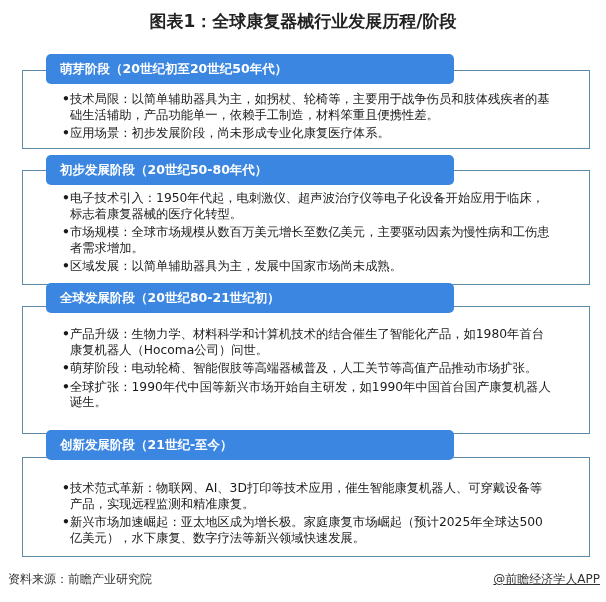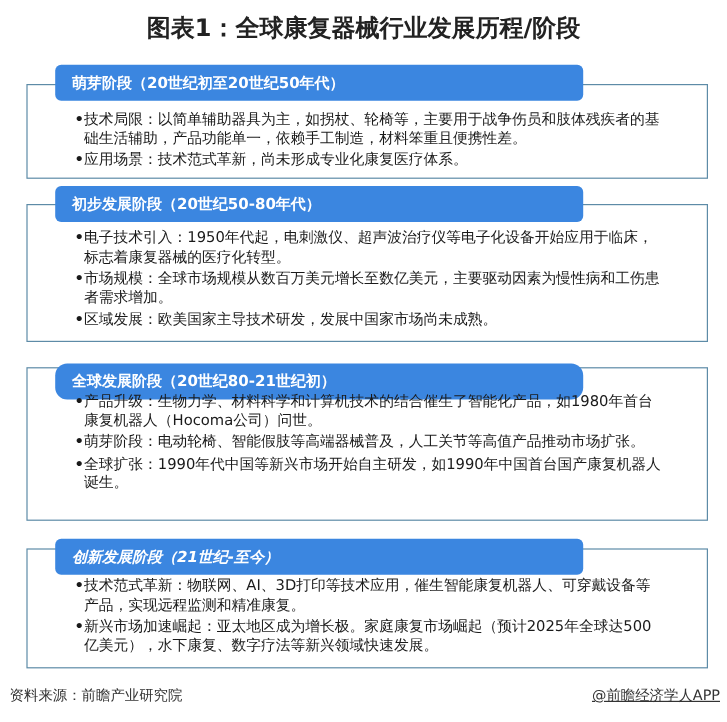--- a/index.html
+++ b/index.html
@@ -14,37 +14,37 @@
       overflow: hidden;
       font-family: "DejaVu Sans", "Liberation Sans", sans-serif;
       color: #1a1a1a;
     }
     .title {
       position: absolute;
       left: 0;
       top: 10px;
       width: 606px;
       text-align: center;
-      font-size: 20px;
+      font-size: 17px;
       font-weight: bold;
       color: #222;
       letter-spacing: 0px;
     }
     .stage-box {
       position: absolute;
       left: 22px;
       width: 568px;
       border: 1px solid #5d8ba7;
       background: transparent;
       box-sizing: border-box;
     }
     .stage-header {
       position: absolute;
       left: 46px;
-      width: 440px;
+      width: 408px;
       height: 30px;
       background: #3b86e0;
       border-radius: 5px;
       color: #ffffff;
       font-size: 12.5px;
       font-weight: bold;
       line-height: 30px;
       padding-left: 14px;
       box-sizing: border-box;
       white-space: nowrap;
@@ -98,60 +98,60 @@
 
 <div class="stage-box" style="top:70px; height:79px;"></div>
 <div class="stage-header" style="top:54px;">萌芽阶段（20世纪初至20世纪50年代）</div>
 <ul class="stage-items" style="top:92px;">
   <li class="stage-item">
     <span class="bullet">•</span>
     <span class="item-label">技术局限：</span><span class="item-text">以简单辅助器具为主，如拐杖、轮椅等，主要用于战争伤员和肢体残疾者的基础生活辅助，产品功能单一，依赖手工制造，材料笨重且便携性差。</span>
   </li>
   <li class="stage-item">
     <span class="bullet">•</span>
-    <span class="item-label">应用场景：</span><span class="item-text">技术范式革新，尚未形成专业化康复医疗体系。</span>
+    <span class="item-label">应用场景：</span><span class="item-text">初步发展阶段，尚未形成专业化康复医疗体系。</span>
   </li>
 </ul>
 
 <div class="stage-box" style="top:170px; height:115px;"></div>
 <div class="stage-header" style="top:155px;">初步发展阶段（20世纪50-80年代）</div>
 <ul class="stage-items" style="top:191px;">
   <li class="stage-item">
     <span class="bullet">•</span>
     <span class="item-label">电子技术引入：</span><span class="item-text">1950年代起，电刺激仪、超声波治疗仪等电子化设备开始应用于临床，标志着康复器械的医疗化转型。</span>
   </li>
   <li class="stage-item">
     <span class="bullet">•</span>
     <span class="item-label">市场规模：</span><span class="item-text">全球市场规模从数百万美元增长至数亿美元，主要驱动因素为慢性病和工伤患者需求增加。</span>
   </li>
   <li class="stage-item">
     <span class="bullet">•</span>
-    <span class="item-label">区域发展：</span><span class="item-text">欧美国家主导技术研发，发展中国家市场尚未成熟。</span>
+    <span class="item-label">区域发展：</span><span class="item-text">以简单辅助器具为主，发展中国家市场尚未成熟。</span>
   </li>
 </ul>
 
 <div class="stage-box" style="top:306px; height:128px;"></div>
-<div class="stage-header" style="top:303px;border-radius:10px;">全球发展阶段（20世纪80-21世纪初）</div>
+<div class="stage-header" style="top:283px;">全球发展阶段（20世纪80-21世纪初）</div>
 <ul class="stage-items" style="top:327px;">
   <li class="stage-item">
     <span class="bullet">•</span>
     <span class="item-label">产品升级：</span><span class="item-text">生物力学、材料科学和计算机技术的结合催生了智能化产品，如1980年首台康复机器人（Hocoma公司）问世。</span>
   </li>
   <li class="stage-item">
     <span class="bullet">•</span>
     <span class="item-label">萌芽阶段：</span><span class="item-text">电动轮椅、智能假肢等高端器械普及，人工关节等高值产品推动市场扩张。</span>
   </li>
   <li class="stage-item">
     <span class="bullet">•</span>
     <span class="item-label">全球扩张：</span><span class="item-text">1990年代中国等新兴市场开始自主研发，如1990年中国首台国产康复机器人诞生。</span>
   </li>
 </ul>
 
 <div class="stage-box" style="top:457px; height:100px;"></div>
-<div class="stage-header" style="top:449px;font-style:italic;">创新发展阶段（21世纪-至今）</div>
+<div class="stage-header" style="top:430px;">创新发展阶段（21世纪-至今）</div>
 <ul class="stage-items" style="top:481px;">
   <li class="stage-item">
     <span class="bullet">•</span>
     <span class="item-label">技术范式革新：</span><span class="item-text">物联网、AI、3D打印等技术应用，催生智能康复机器人、可穿戴设备等产品，实现远程监测和精准康复。</span>
   </li>
   <li class="stage-item">
     <span class="bullet">•</span>
     <span class="item-label">新兴市场加速崛起：</span><span class="item-text">亚太地区成为增长极。家庭康复市场崛起（预计2025年全球达500亿美元），水下康复、数字疗法等新兴领域快速发展。</span>
   </li>
 </ul>

